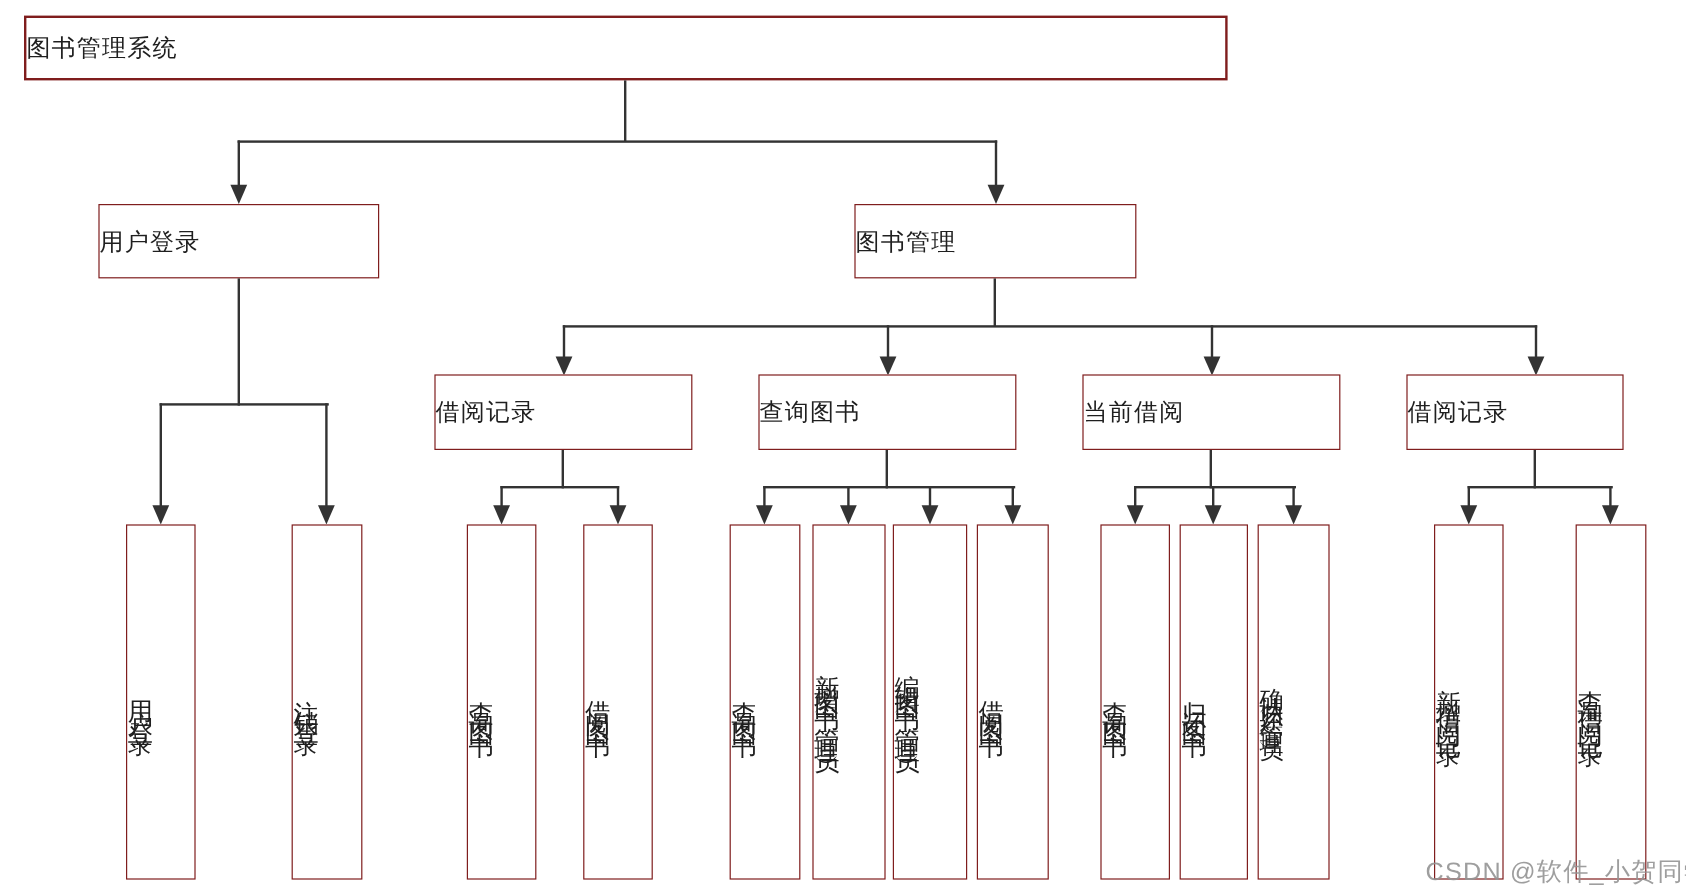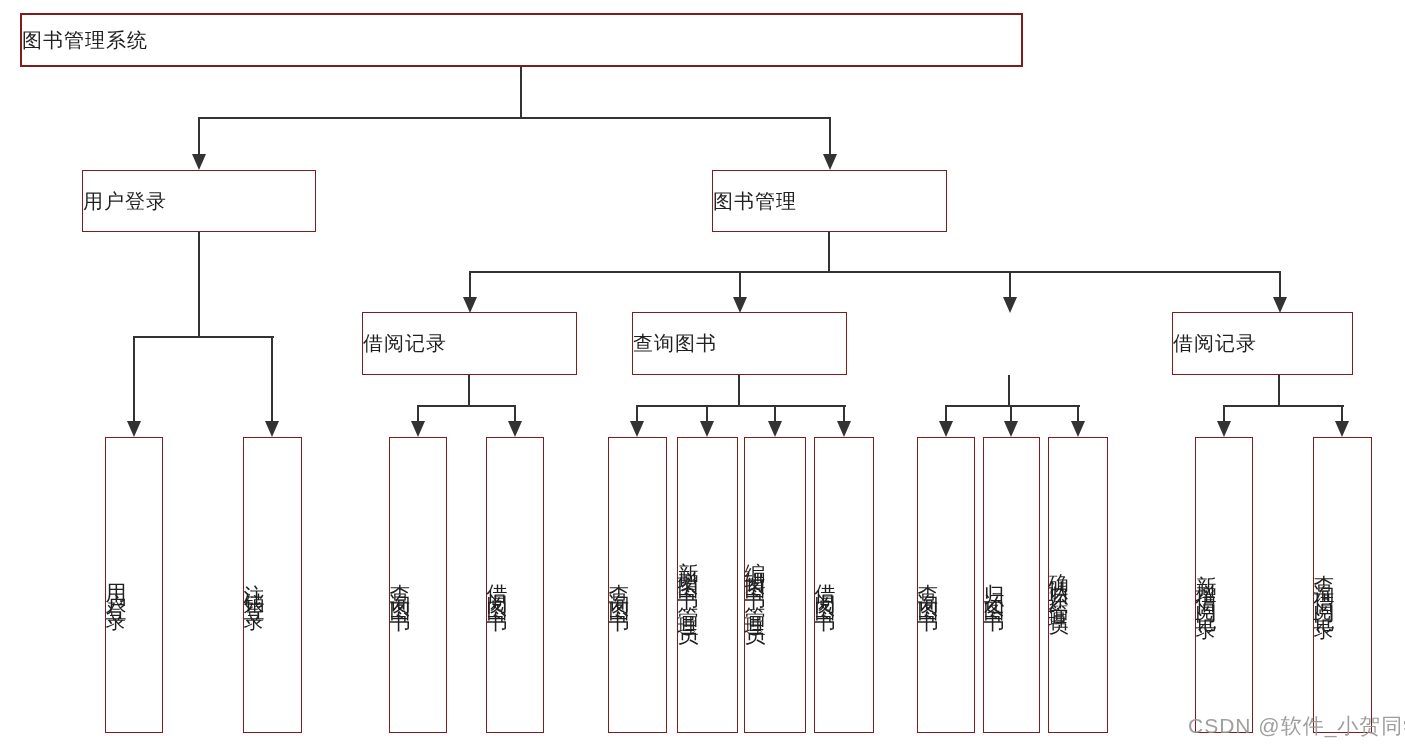--- a/index.html
+++ b/index.html
@@ -67,20 +67,23 @@
   <div class="ln" style="left:1009px; top:271px; width:2px; height:28px;"></div>
   <div class="ah" style="left:1003px; top:297px;"></div>
   <div class="ln" style="left:1279px; top:271px; width:2px; height:28px;"></div>
   <div class="ah" style="left:1273px; top:297px;"></div>
 
   <div class="box" style="left:362px; top:312px; width:215px; height:63px;">
     <span class="hlabel">借阅记录</span>
   </div>
   <div class="box" style="left:632px; top:312px; width:215px; height:63px;">
     <span class="hlabel">查询图书</span>
+  </div>
+  <div class="box" style="left:902px; top:312px; width:215px; height:63px;">
+    <span class="hlabel">当前借阅</span>
   </div>
   <div class="box" style="left:1172px; top:312px; width:181px; height:63px;">
     <span class="hlabel">借阅记录</span>
   </div>
 
   <div class="ln" style="left:468px; top:375px; width:2px; height:32px;"></div>
   <div class="ln" style="left:417px; top:405px; width:99px; height:2px;"></div>
   <div class="ln" style="left:417px; top:405px; width:2px; height:17px;"></div>
   <div class="ah" style="left:411px; top:421px;"></div>
   <div class="ln" style="left:514px; top:405px; width:2px; height:17px;"></div>

